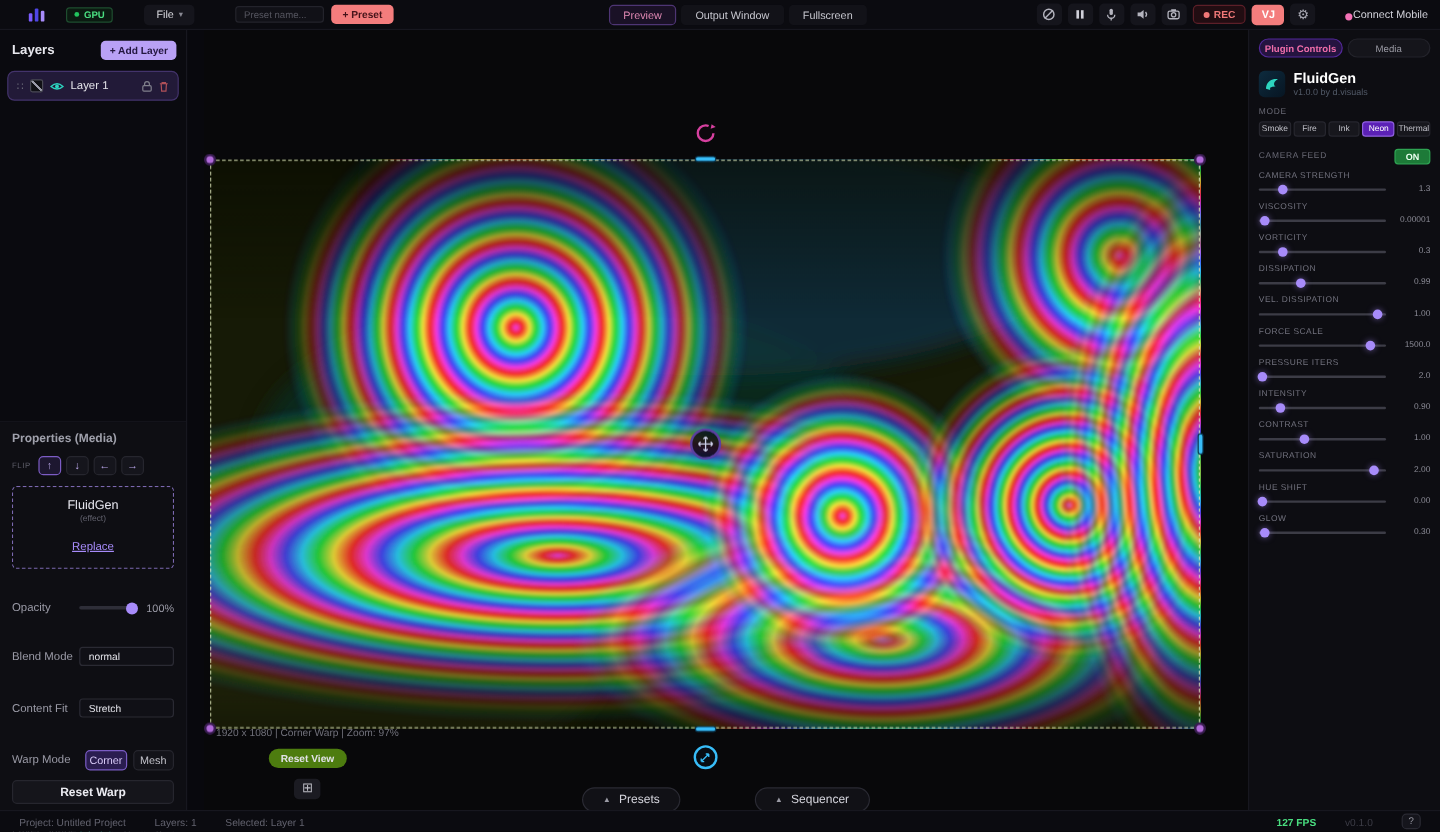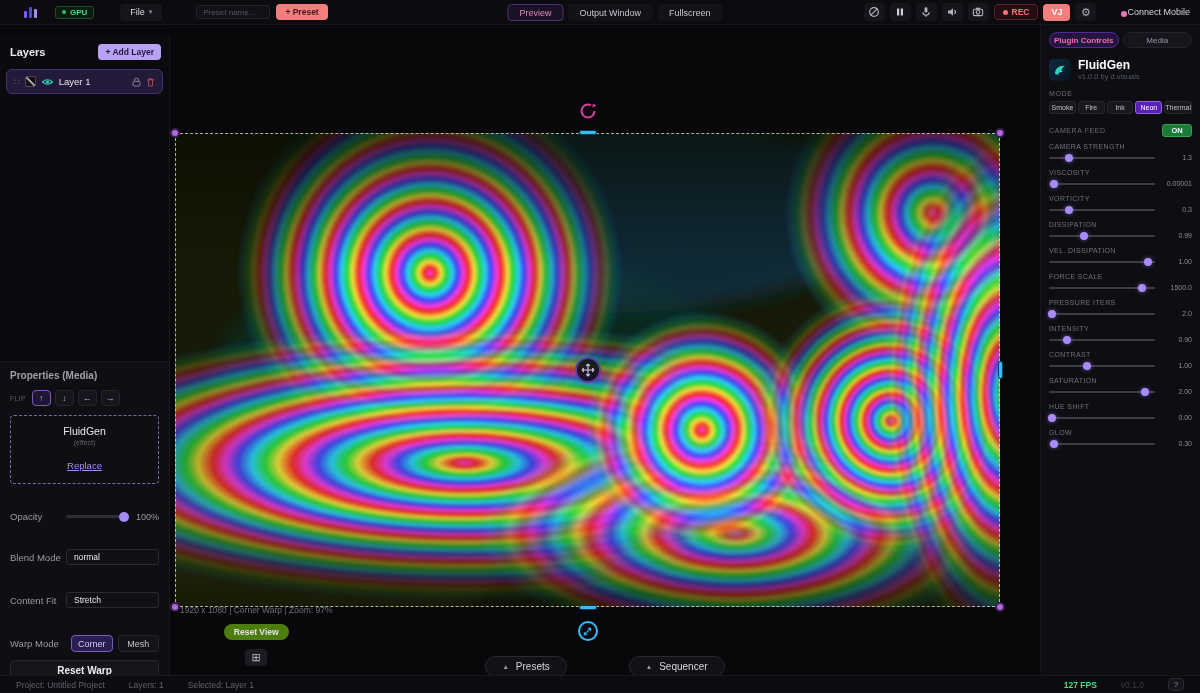--- a/index.html
+++ b/index.html
@@ -29,21 +29,21 @@
   .tb-right { margin-left:auto; display:flex; align-items:center; gap:5px; }
   .icon-btn { width:21px; height:18px; background:#15151c; border-radius:4px; display:flex;
     align-items:center; justify-content:center; cursor:pointer; color:#a8a8b2; font-size:11px; }
   .rec { display:flex; align-items:center; gap:4px; background:#220d12; border:1px solid #5c1f28;
     border-radius:4px; height:16px; padding:0 8px; font-size:8.5px; font-weight:bold; color:#f07878; cursor:pointer; }
   .vj { width:27px; height:17px; background:#f47d7d; border-radius:4px; color:#fff; font-weight:bold;
     font-size:9px; display:flex; align-items:center; justify-content:center; cursor:pointer; }
   .connect { display:flex; align-items:flex-end; gap:0; font-size:9px; color:#d2d2da; margin-left:20px; cursor:pointer; }
 
   
-  .left-panel { position:absolute; top:35px; left:0; width:170px; bottom:18px; background:#0a0a0f;
+  .left-panel { position:absolute; top:25px; left:0; width:156px; bottom:18px; background:#0a0a0f;
     border-right:1px solid #17171f; z-index:8; display:flex; flex-direction:column; }
   .layers-section { flex:0 0 327px; border-bottom:1px solid #17171f; }
   .layers-head { display:flex; justify-content:space-between; align-items:center; padding:9px 8px 7px 10px; }
   .layers-title { font-size:11px; font-weight:bold; color:#e8e8ee; }
   .add-layer { background:#b9a1f5; color:#241740; font-size:8.5px; font-weight:bold; border:none;
     border-radius:4px; padding:3px 7px; cursor:pointer; }
   .layer-row { margin:2px 6px; height:25px; background:#221a38; border:1px solid #43336b; border-radius:6px;
     display:flex; align-items:center; gap:5px; padding:0 7px; cursor:pointer; }
   .drag { color:#6a6a78; font-size:9px; }
   .lr-check { width:11px; height:11px; border:1px solid #4a4a55; background:#101015; border-radius:2px;

